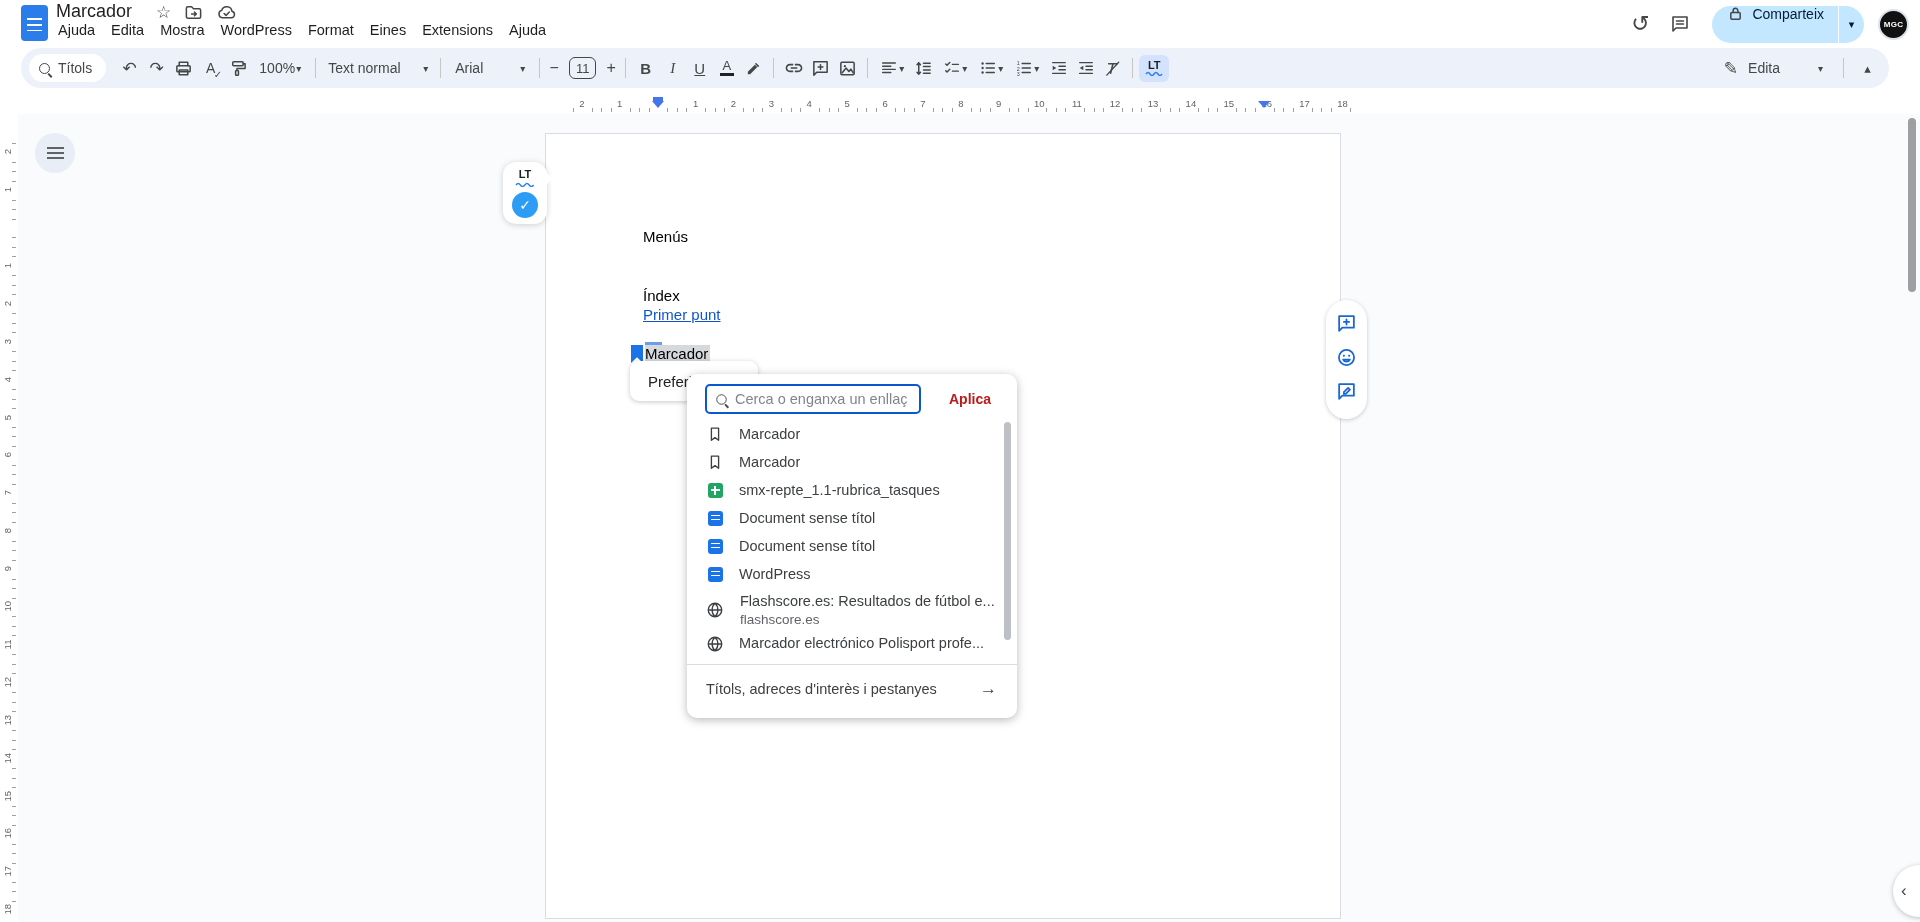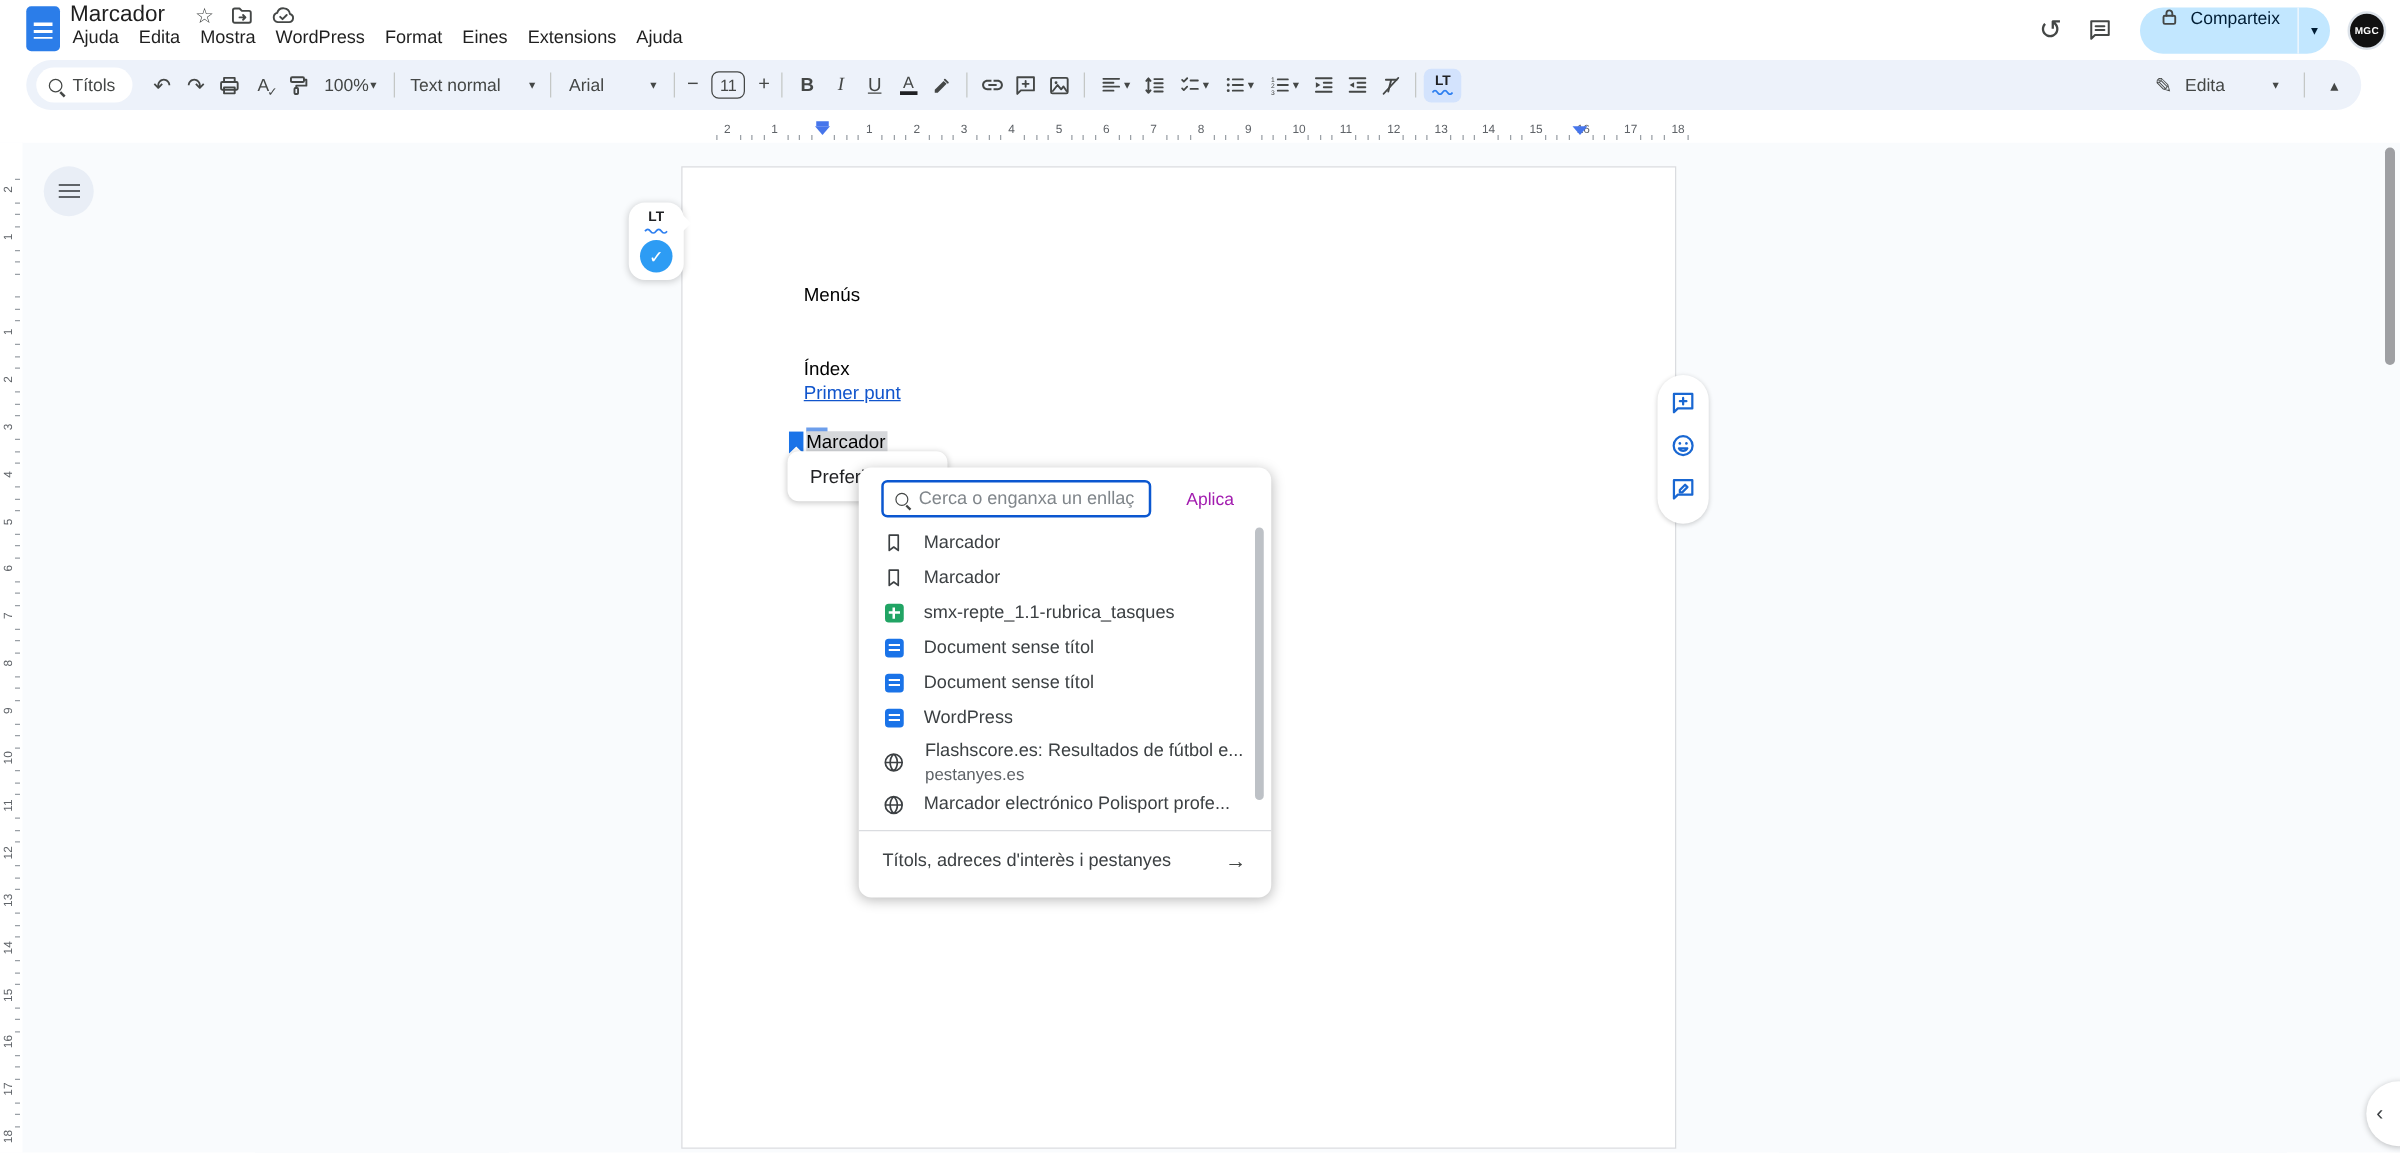--- a/index.html
+++ b/index.html
@@ -102,21 +102,21 @@
 
   
   #link-dialog { position:absolute; left:687px; top:260px; width:330px; height:344px; background:#fff;
     border-radius:10px; box-shadow:0 2px 10px rgba(0,0,0,.28); z-index:10; }
   #search-row { display:flex; align-items:center; padding:10px 16px 6px 18px; gap:14px; }
   #search-box { display:flex; align-items:center; width:216px; height:30px; border:2px solid #0b57d0;
     border-radius:5px; padding:0 4px 0 9px; gap:8px; }
   #search-input { border:none; outline:none; flex:1; font-size:14.5px; color:#ec4899; min-width:0;
     font-family:"Liberation Sans", sans-serif; }
   #search-input::placeholder { color:#80868b; }
-  #apply-btn { font-size:14px; font-weight:400; color:#a21caf; margin-left:14px; }
+  #apply-btn { font-size:14px; font-weight:700; color:#b91c1c; margin-left:14px; }
   #suggestion-list { position:relative; height:244px; overflow:hidden; }
   .sug-row { display:flex; align-items:center; gap:15px; padding:0 16px 0 19px; height:28px; }
   .sug-row.two { height:44px;gap:16px; }
   .sug-row.clip { height:30px; align-items:flex-start; padding-top:3px; }
   .sug-text { overflow:hidden; }
   .sug-label { font-size:14.5px; color:#3c4043; white-space:nowrap; }
   .sug-sub { font-size:13.5px; color:#5f6368; white-space:nowrap; margin-top:3px; }
   .sug-icon { width:18px; height:18px; flex:none; display:flex; align-items:center; justify-content:center; }
   .fi-doc { width:15px; height:15px; border-radius:3px; background:#1a73e8; position:relative; }
   .fi-doc::after { content:''; position:absolute; left:3px; right:3px; top:4px; height:8px;
@@ -628,21 +628,21 @@
           </div>
         </div>
         <div class="sug-row two">
           <span class="sug-icon">
             <svg width="18" height="18" viewBox="0 0 20 20">
               <path d="M10 2.5a7.5 7.5 0 1 0 0 15 7.5 7.5 0 0 0 0-15zM2.5 10h15M10 2.5c-2.2 2-3.2 4.5-3.2 7.5s1 5.5 3.2 7.5c2.2-2 3.2-4.5 3.2-7.5s-1-5.5-3.2-7.5z" fill="none" stroke="#3c4043" stroke-width="1.5" stroke-linejoin="round"></path>
             </svg>
           </span>
           <div class="sug-text">
             <div class="sug-label">Flashscore.es: Resultados de fútbol e...</div>
-            <div class="sug-sub">pestanyes.es</div>
+            <div class="sug-sub">flashscore.es</div>
           </div>
         </div>
         <div class="sug-row clip">
           <span class="sug-icon">
             <svg width="18" height="18" viewBox="0 0 20 20">
               <path d="M10 2.5a7.5 7.5 0 1 0 0 15 7.5 7.5 0 0 0 0-15zM2.5 10h15M10 2.5c-2.2 2-3.2 4.5-3.2 7.5s1 5.5 3.2 7.5c2.2-2 3.2-4.5 3.2-7.5s-1-5.5-3.2-7.5z" fill="none" stroke="#3c4043" stroke-width="1.5" stroke-linejoin="round"></path>
             </svg>
           </span>
           <div class="sug-text">
             <div class="sug-label">Marcador electrónico Polisport profe...</div>

